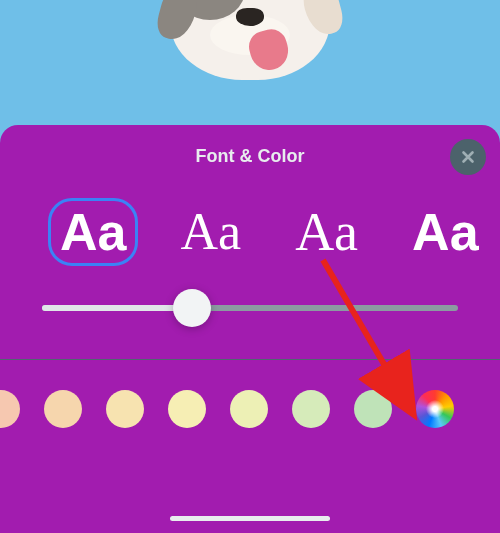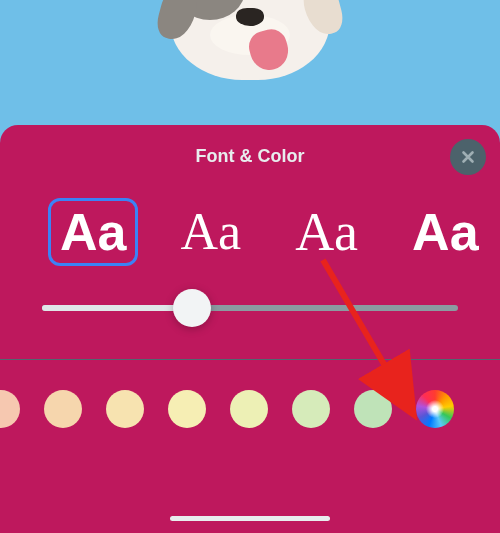--- a/index.html
+++ b/index.html
@@ -94,21 +94,21 @@
       left: 100px;
       top: 80px;
       transform: rotate(-15deg);
     }
     .panel {
       position: absolute;
       bottom: 0;
       left: 0;
       right: 0;
       height: 408px;
-      background: #be185d;
+      background: #a21caf;
       border-radius: 18px 18px 0 0;
     }
     .panel-header {
       position: relative;
       height: 62px;
       display: flex;
       align-items: center;
       justify-content: center;
     }
     .panel-title {
@@ -139,21 +139,21 @@
       padding: 10px 0 0 48px;
       align-items: center;
       overflow: hidden;
     }
     .font-option {
       color: #fff;
       font-size: 52px;
       cursor: pointer;
       line-height: 1;
       padding: 8px 12px;
-      border-radius: 12px;
+      border-radius: 24px;
       display: flex;
       align-items: baseline;
       white-space: nowrap;
     }
     .font-option.selected {
       border: 3px solid #3B82F6;
       padding: 5px 9px;
     }
     .font-sf { font-family: -apple-system, sans-serif; font-weight: 600; }
     .font-serif { font-family: Georgia, serif; font-weight: 400; }

